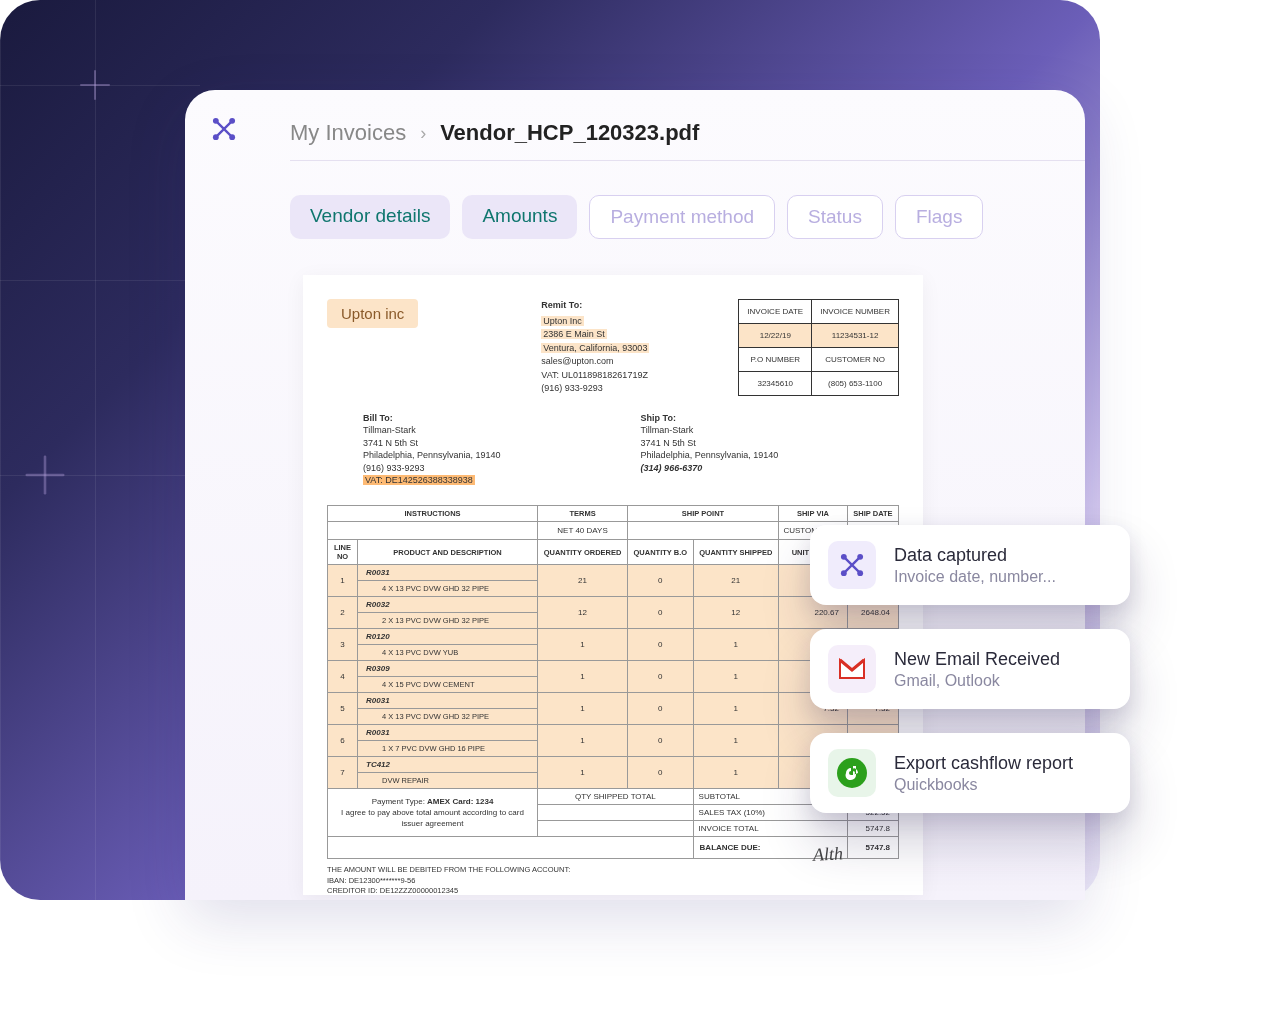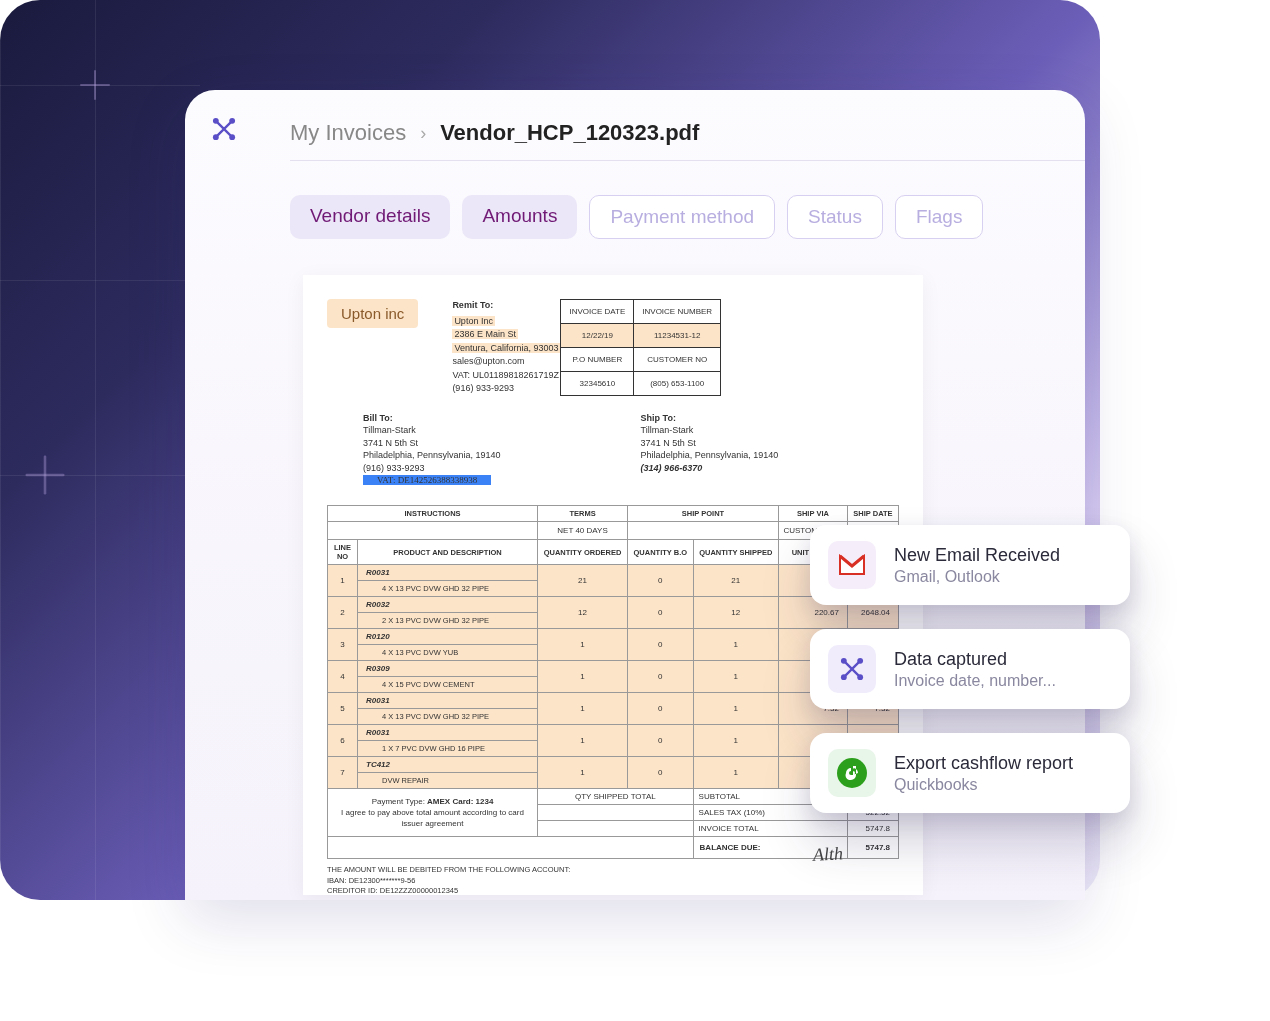--- a/index.html
+++ b/index.html
@@ -20,40 +20,40 @@
     .logo { width: 28px; height: 28px; }
     
     .breadcrumb { position: absolute; top: 30px; left: 105px; display: flex; align-items: center; gap: 14px; font-size: 22px; }
     .breadcrumb-parent { color: #888; }
     .breadcrumb-sep { color: #aaa; font-size: 18px; }
     .breadcrumb-current { color: #222; font-weight: 600; }
     .breadcrumb-line { position: absolute; top: 70px; left: 105px; right: 0; height: 1px; background: #e5e0f0; }
     
     .tabs { position: absolute; top: 105px; left: 105px; display: flex; gap: 12px; }
     .tab { padding: 10px 20px; border-radius: 10px; font-size: 19px; cursor: pointer; }
-    .tab-active { background: #ebe6f8; color: #701a75; }
+    .tab-active { background: #ebe6f8; color: #0f766e; }
     .tab-inactive { background: #fff; border: 1.5px solid #d8d0f0; color: #b8aee0; }
     
     .document { position: absolute; top: 185px; left: 118px; width: 620px; height: 620px; background: #fff; box-shadow: 0 4px 20px rgba(0,0,0,0.05); padding: 24px; font-size: 9px; color: #333; overflow: hidden; }
     
-    .doc-header { display: flex; margin-bottom: 16px; }
+    .doc-header { display: flex; justify-content: space-between; margin-bottom: 16px; }
     .vendor-badge { background: #fce4c8; padding: 6px 14px; border-radius: 4px; font-size: 15px; color: #8a5a2a; height: fit-content; }
     .remit { font-size: 9px; line-height: 1.5; margin-left: 34px; }
     .remit-title { font-weight: bold; margin-bottom: 2px; }
     .remit-hl { background: #fce4c8; padding: 0 2px; }
     
     .doc-meta-table { border-collapse: collapse; font-size: 8px; }
     .doc-meta-table td { border: 1px solid #333; padding: 3px 8px; text-align: center; }
     .doc-meta-table .hdr { font-weight: normal; }
     .doc-meta-table .hl { background: #fce4c8; margin-top: 11px; }
     
     .addresses { display: flex; gap: 140px; margin-bottom: 18px; font-size: 9px; line-height: 1.4; margin-left: 36px; }
     .addr-title { font-weight: bold; }
     .phone-hl { font-weight: bold; font-style: italic; }
-    .vat-hl { background: #3b82f6; padding: 0 14px; font-family: Liberation Serif, serif; }
+    .vat-hl { background: #fdba74; padding: 0 2px; }
     
     .items-table { width: 100%; border-collapse: collapse; font-size: 8px; }
     .items-table th, .items-table td { border: 1px solid #999; padding: 3px 5px; text-align: center; }
     .items-table th { font-weight: bold; background: #fff; font-size: 7.5px; }
     .items-table .inst-row td { padding: 4px; }
     .items-table .product-cell { text-align: left; padding-left: 8px; }
     .items-table .code { font-weight: bold; font-style: italic; }
     .items-table .desc { padding-left: 24px; font-size: 7.5px; }
     .items-table .hl-row td { background: #fce4c8; }
     .items-table .amt-cell { text-align: right; padding-right: 8px; }
@@ -312,47 +312,47 @@
       <div>IBAN: DE12300*******9-56</div>
       <div>CREDITOR ID: DE12ZZZ00000012345</div>
 
     </div>
     <div class="signature">Alth</div>
   </div>
 </div>
 
 <div class="cards">
   <div class="card">
-    <div class="card-icon card-icon-gmail">
-      <svg width="28" height="22" viewBox="0 0 28 22">
-          <path d="M2 2 L14 12 L26 2 L26 20 L2 20 Z" fill="#fff" stroke="#d93025" stroke-width="2"></path>
-          <path d="M2 2 L14 12 L26 2" fill="none" stroke="#d93025" stroke-width="3"></path>
-        </svg>
-    </div>
-    <div class="card-text">
-      <div class="card-title">New Email Received</div>
-      <div class="card-sub">Gmail, Outlook</div>
-    </div>
-  </div>
-  <div class="card">
     <div class="card-icon card-icon-data">
       <svg width="28" height="28" viewBox="0 0 24 24">
           <circle cx="5" cy="5" r="2.5" fill="#5b4fc7"></circle>
           <circle cx="19" cy="5" r="2.5" fill="#5b4fc7"></circle>
           <circle cx="5" cy="19" r="2.5" fill="#5b4fc7"></circle>
           <circle cx="19" cy="19" r="2.5" fill="#5b4fc7"></circle>
           <path d="M5 5 L19 19 M19 5 L5 19" stroke="#5b4fc7" stroke-width="2"></path>
         </svg>
     </div>
     <div class="card-text">
       <div class="card-title">Data captured</div>
       <div class="card-sub">Invoice date, number...</div>
     </div>
   </div>
   <div class="card">
+    <div class="card-icon card-icon-gmail">
+      <svg width="28" height="22" viewBox="0 0 28 22">
+          <path d="M2 2 L14 12 L26 2 L26 20 L2 20 Z" fill="#fff" stroke="#d93025" stroke-width="2"></path>
+          <path d="M2 2 L14 12 L26 2" fill="none" stroke="#d93025" stroke-width="3"></path>
+        </svg>
+    </div>
+    <div class="card-text">
+      <div class="card-title">New Email Received</div>
+      <div class="card-sub">Gmail, Outlook</div>
+    </div>
+  </div>
+  <div class="card">
     <div class="card-icon card-icon-qb">
       <svg width="32" height="32" viewBox="0 0 32 32">
           <circle cx="16" cy="16" r="15" fill="#2ca01c"></circle>
           <path d="M10 16 a5 5 0 0 1 5-5 v3 a2 2 0 0 0-2 2 a2 2 0 0 0 2 2 h2 v-9 h3 v9 a5 5 0 0 1-5 5 h-2 a5 5 0 0 1-3-7 z M22 16 a5 5 0 0 0-5-5 v3 a2 2 0 0 1 2 2 a2 2 0 0 1-2 2" fill="#fff"></path>
         </svg>
     </div>
     <div class="card-text">
       <div class="card-title">Export cashflow report</div>
       <div class="card-sub">Quickbooks</div>
     </div>

